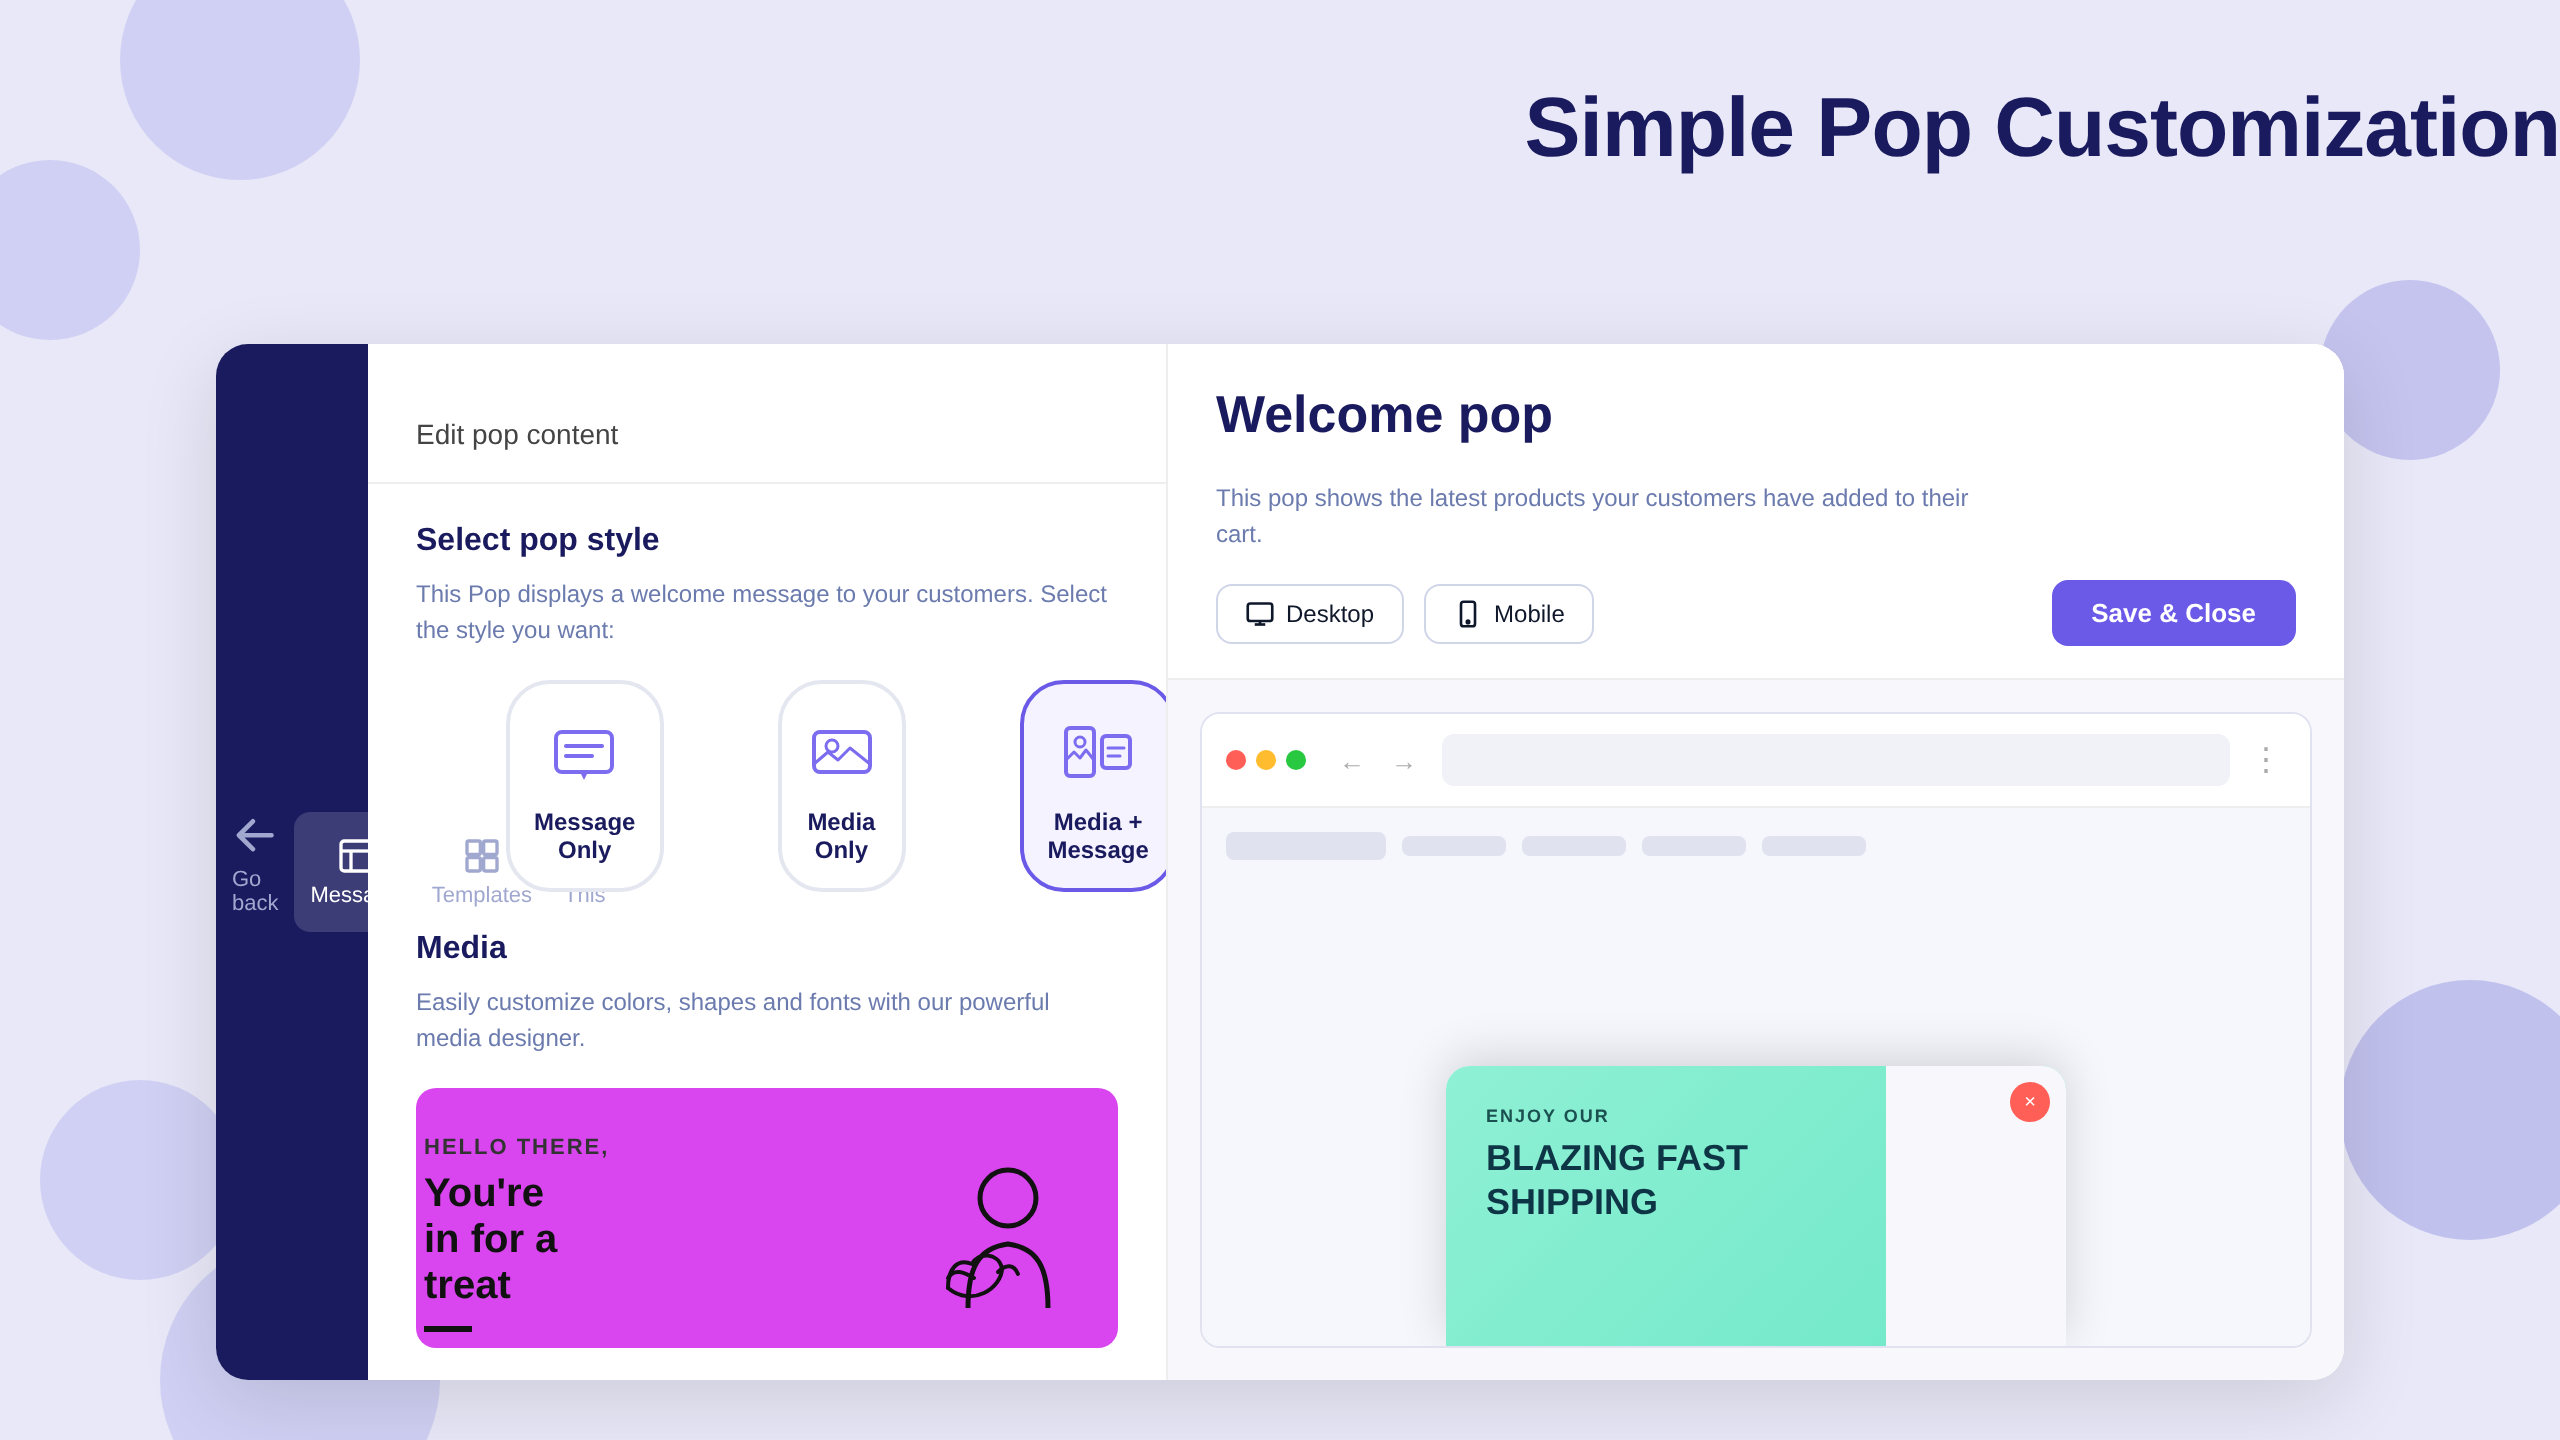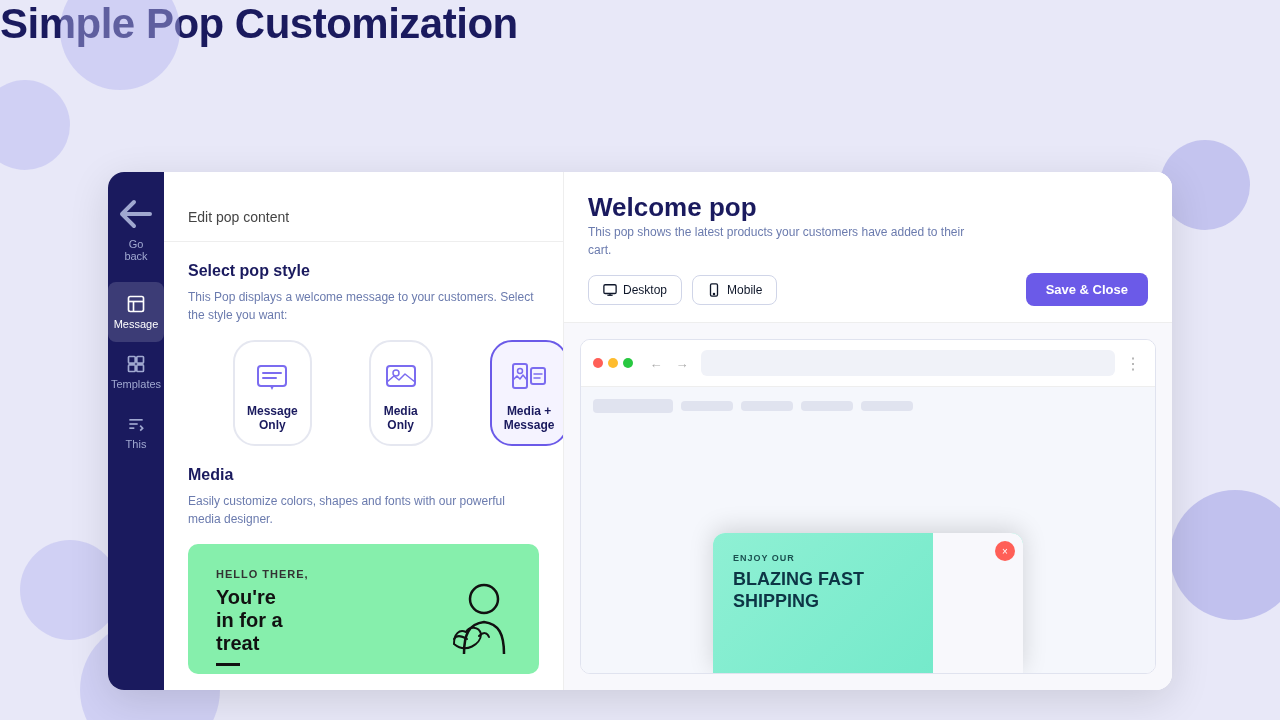--- a/index.html
+++ b/index.html
@@ -20,21 +20,22 @@
     }
     .bg-circle-1 { width: 120px; height: 120px; top: -30px; left: 60px; }
     .bg-circle-2 { width: 90px; height: 90px; top: 80px; left: -20px; }
     .bg-circle-3 { width: 100px; height: 100px; bottom: 80px; left: 20px; }
     .bg-circle-4 { width: 140px; height: 140px; bottom: -40px; left: 80px; }
     .bg-circle-5 { width: 90px; height: 90px; top: 140px; right: 30px; background: rgba(160,160,230,0.5); }
     .bg-circle-6 { width: 130px; height: 130px; bottom: 100px; right: -20px; background: rgba(160,160,230,0.55); }
 
     
     .page-title-area {
-      text-align: left;
+      text-align: right;
+      padding-top: 40px;
       padding-bottom: 30px;
     }
     .page-title {
       font-size: 42px;
       font-weight: 800;
       color: #1a1a5e;
       letter-spacing: -0.5px;
     }
 
     
@@ -46,28 +47,27 @@
       bottom: 30px;
       background: #fff;
       border-radius: 16px;
       display: flex;
       overflow: hidden;
       box-shadow: 0 10px 40px rgba(0,0,0,0.12);
     }
 
     
     .sidebar {
-      width: 56px;
+      width: 76px;
       background: #1a1a5e;
       display: flex;
-      flex-direction: column;
+      flex-direction: row;
       align-items: center;
       padding-top: 10px;
       flex-shrink: 0;
-      text-align: center;
     }
 
     .sidebar-item {
       width: 100%;
       display: flex;
       flex-direction: column;
       align-items: center;
       padding: 12px 8px;
       cursor: pointer;
       color: #a0a8d0;
@@ -161,22 +161,22 @@
     }
     .style-card svg {
       width: 36px;
       height: 36px;
     }
 
     
     .media-preview {
       border-radius: 10px;
       overflow: hidden;
-      background: #86efac;
-      padding: 24px 28px 0;
+      background: #d946ef;
+      padding: 24px 4px 0;
       position: relative;
       min-height: 130px;
     }
     .media-hello {
       font-size: 11px;
       font-weight: 600;
       color: #333;
       letter-spacing: 1px;
       margin-bottom: 6px;
     }
@@ -215,21 +215,21 @@
     .right-panel-header {
       padding: 20px 24px 16px;
       background: #fff;
       border-bottom: 1px solid #eee;
     }
 
     .welcome-title {
       font-size: 26px;
       font-weight: 700;
       color: #1a1a5e;
-      margin-bottom: 0;
+      margin-bottom: 17px;
     }
 
     .welcome-desc {
       font-size: 12px;
       color: #6b7bae;
       line-height: 1.5;
       margin-bottom: 14px;
       max-width: 380px;
     }
 

